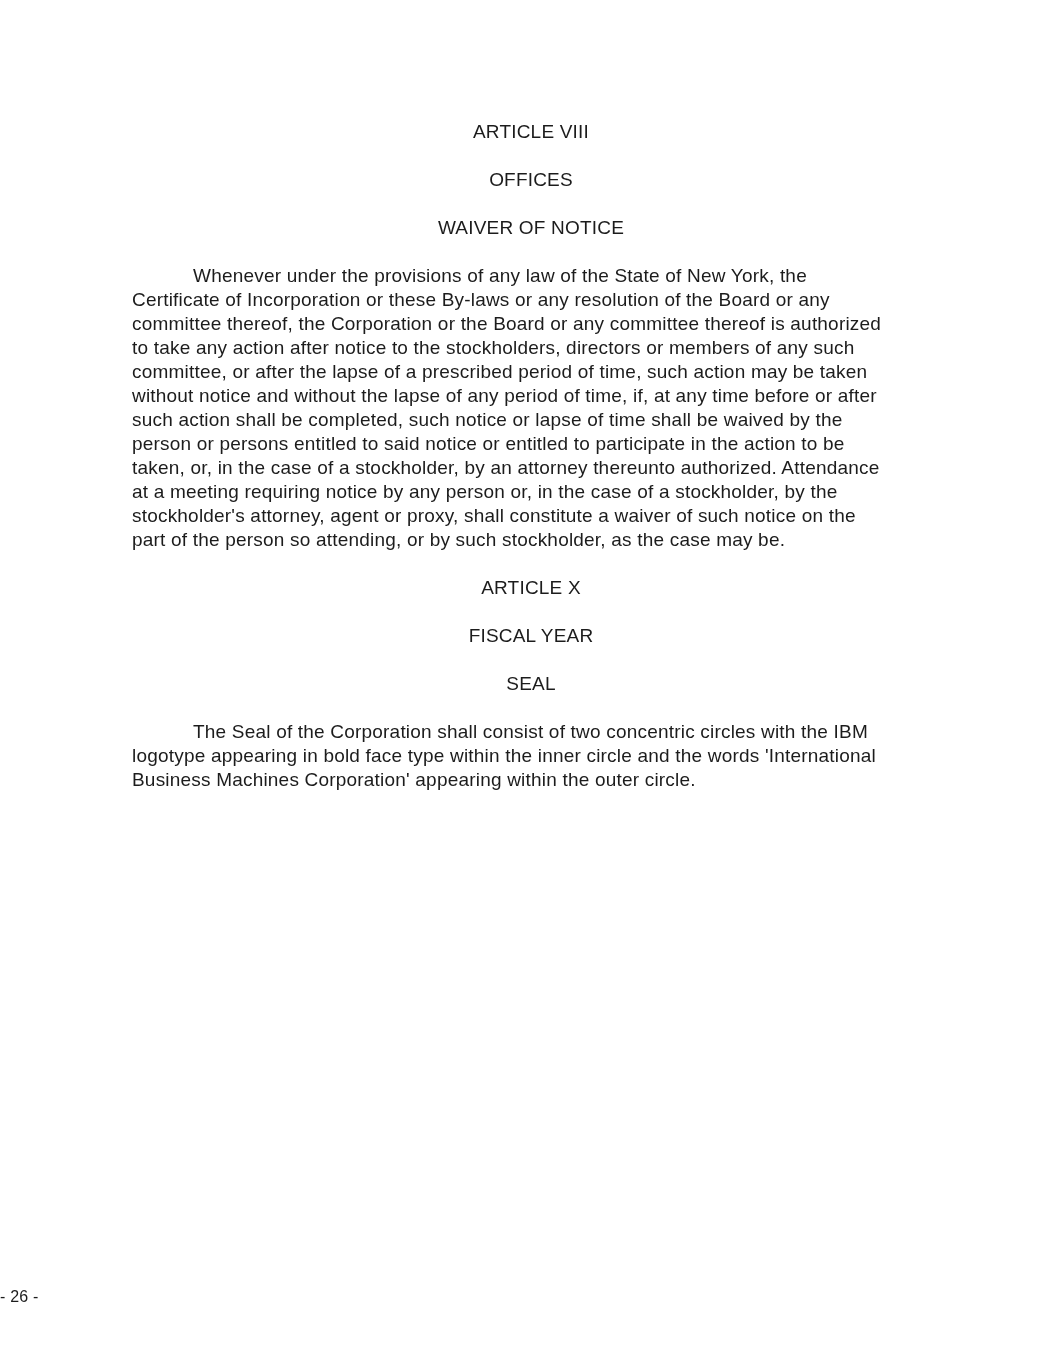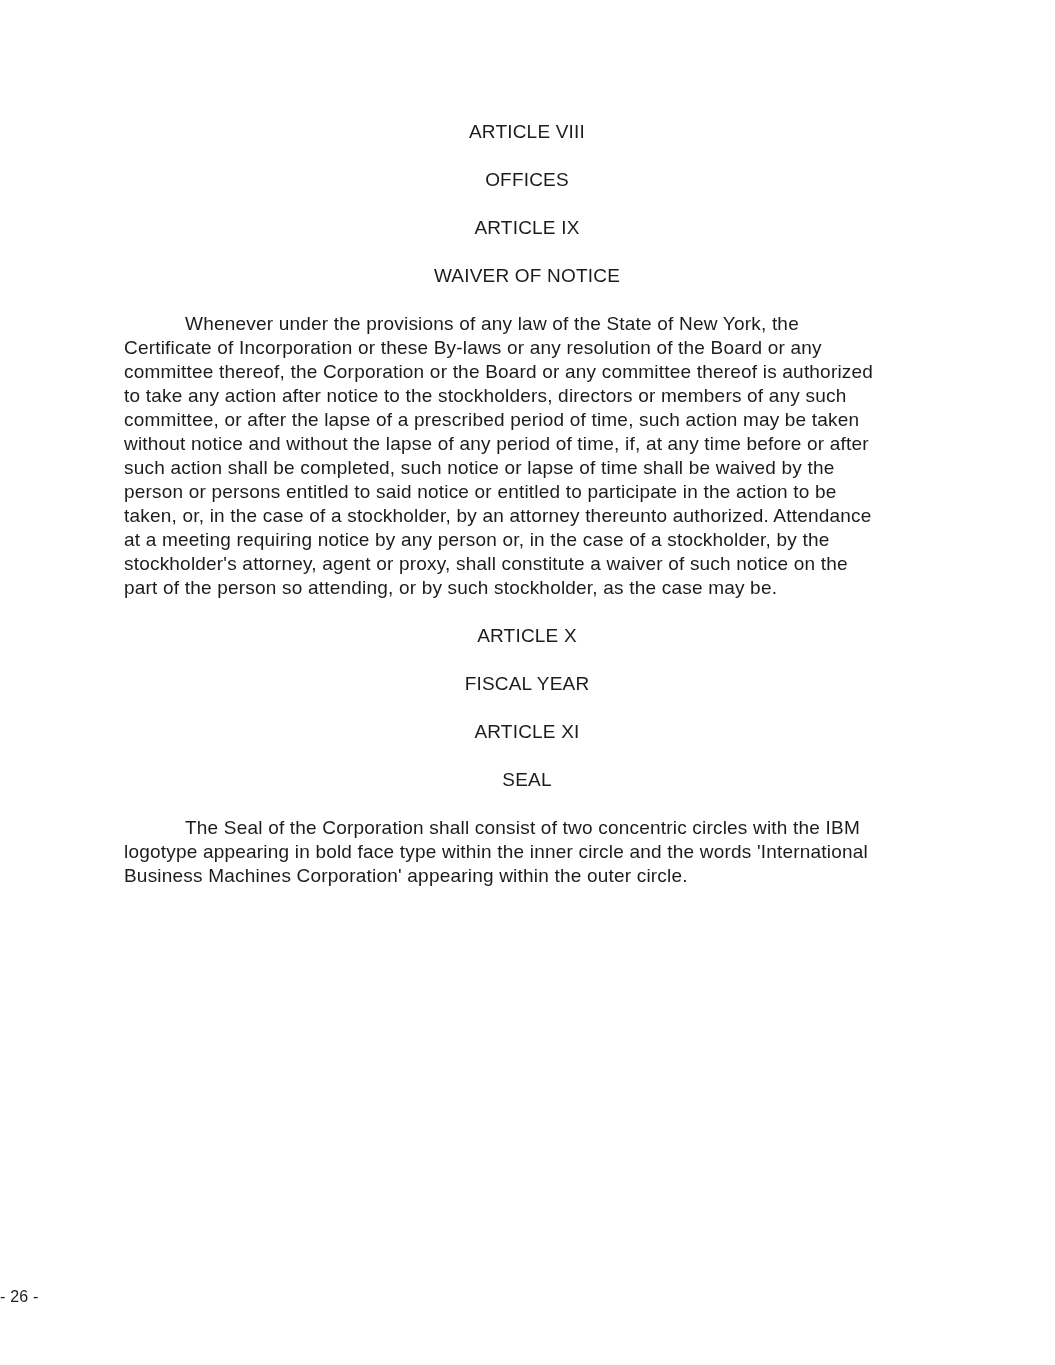--- a/index.html
+++ b/index.html
@@ -13,20 +13,21 @@
     position: relative;
     font-family: "Liberation Sans", sans-serif;
     color: #1c1c1c;
     overflow: hidden;
   }
   .doc {
     padding: 120px 125px 0 124px;
     font-size: 19px;
     line-height: 24px;
     letter-spacing: 0.2px;
+    margin-left: 8px;
   }
   .heading {
     text-align: center;
     margin: 0 0 24px 0;
     font-weight: normal;
     font-size: 19px;
   }
   .para {
     white-space: pre-wrap;
     text-indent: 61px;
@@ -42,39 +43,37 @@
   }
 </style>
 </head>
 <body>
 
 <div class="doc">
 
   <div class="heading">ARTICLE VIII</div>
   <div class="heading">OFFICES</div>
 
-  <div class="heading">ARTICLE IX</div>
   <div class="heading">WAIVER OF NOTICE</div>
   <div class="para">Whenever under the provisions of any law of the State of New York, the
 Certificate of Incorporation or these By-laws or any resolution of the Board or any
 committee thereof, the Corporation or the Board or any committee thereof is authorized
 to take any action after notice to the stockholders, directors or members of any such
 committee, or after the lapse of a prescribed period of time, such action may be taken
 without notice and without the lapse of any period of time, if, at any time before or after
 such action shall be completed, such notice or lapse of time shall be waived by the
 person or persons entitled to said notice or entitled to participate in the action to be
 taken, or, in the case of a stockholder, by an attorney thereunto authorized. Attendance
 at a meeting requiring notice by any person or, in the case of a stockholder, by the
 stockholder's attorney, agent or proxy, shall constitute a waiver of such notice on the
 part of the person so attending, or by such stockholder, as the case may be.</div>
 
   <div class="heading">ARTICLE X</div>
   <div class="heading">FISCAL YEAR</div>
 
-  <div class="heading">ARTICLE XI</div>
   <div class="heading">SEAL</div>
   <div class="para">The Seal of the Corporation shall consist of two concentric circles with the IBM
 logotype appearing in bold face type within the inner circle and the words 'International
 Business Machines Corporation' appearing within the outer circle.</div>
 
 </div>
 
 <div class="page-footer">- 26 -</div>
 
 </body></html>

